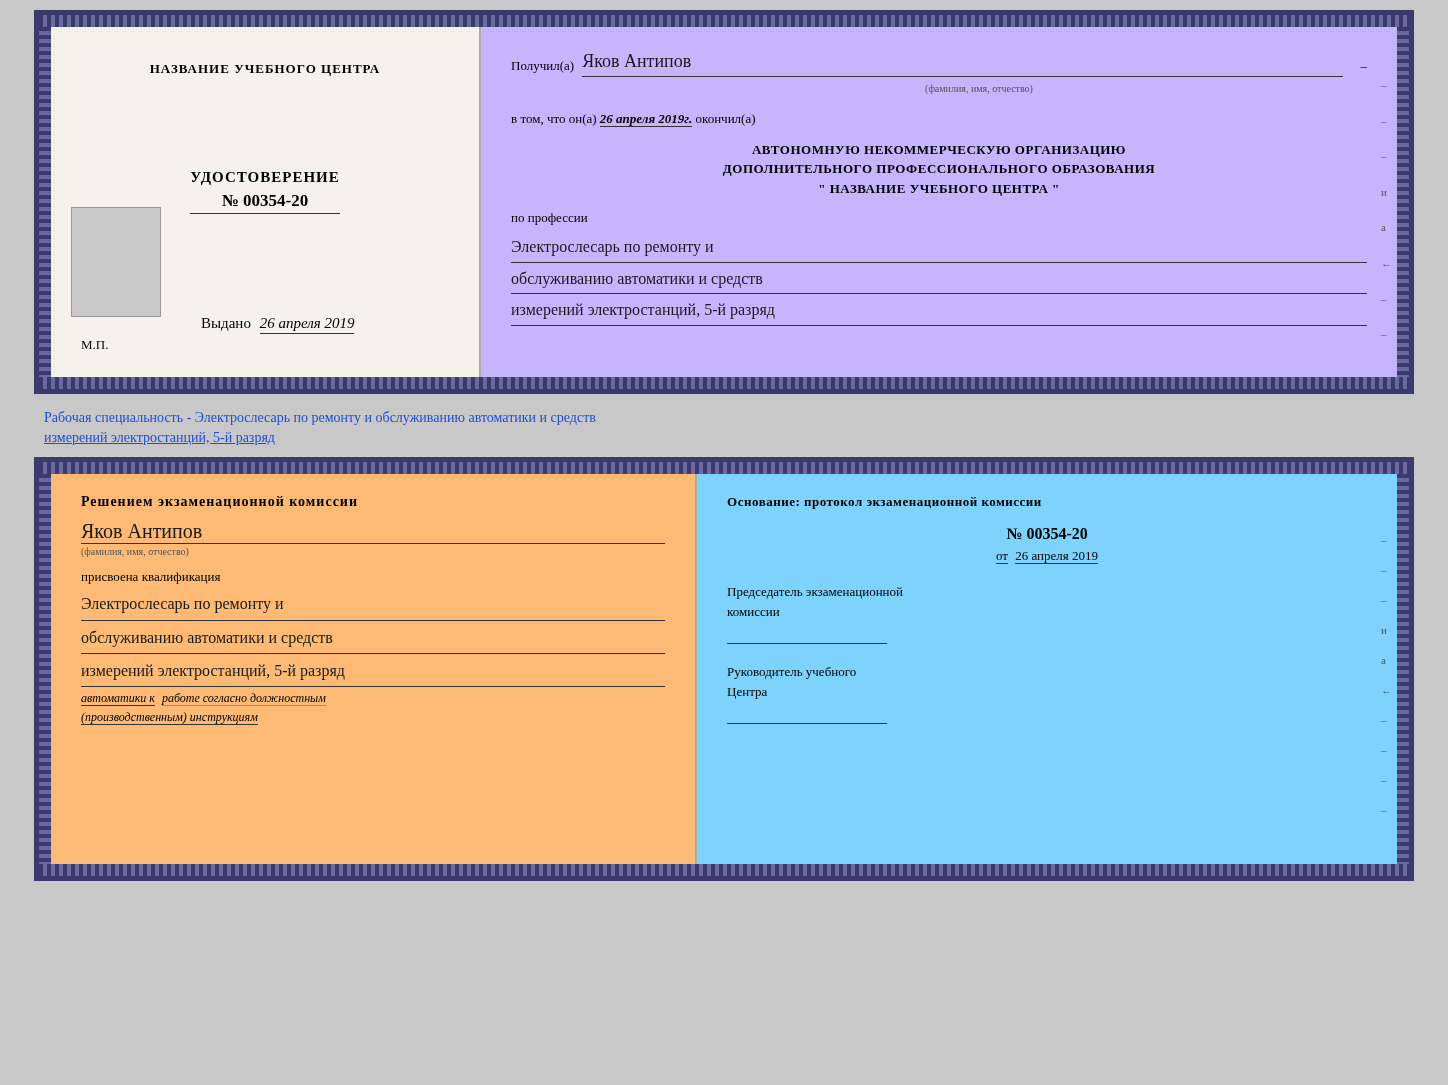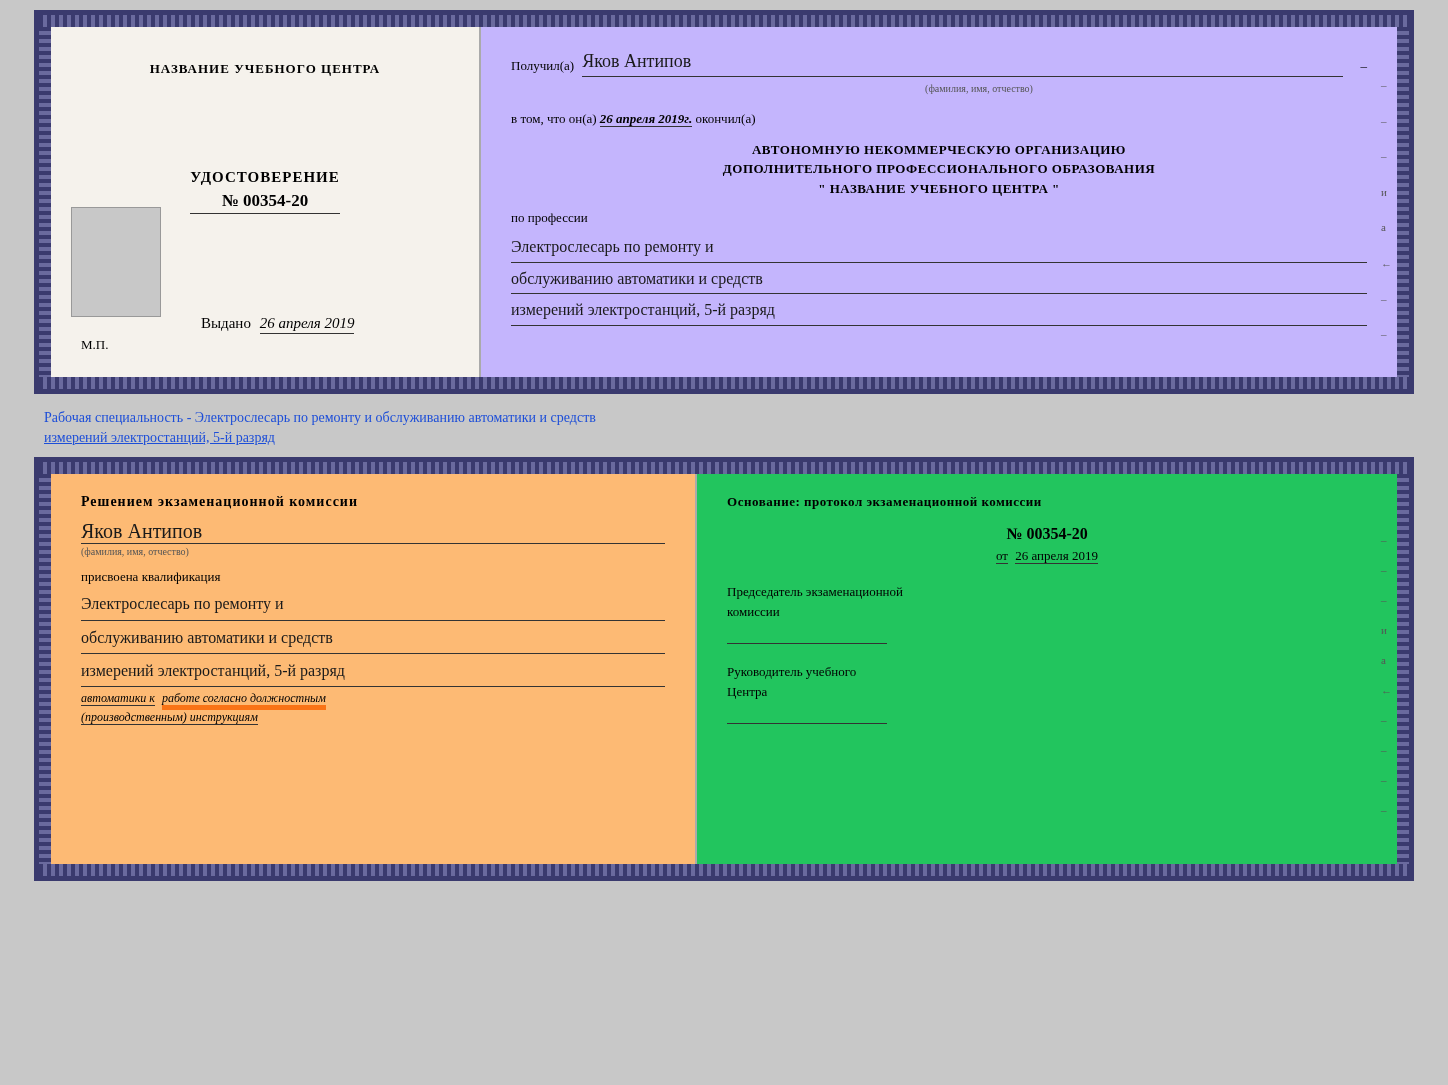--- a/index.html
+++ b/index.html
@@ -187,21 +187,21 @@
       padding: 20px 30px;
       font-size: 13px;
       background: #fdba74;
       position: relative;
     }
 
     .doc-bottom-right {
       flex: 1;
       padding: 20px 30px;
       font-size: 13px;
-      background: #22c55e;
+      background: #7dd3fc;
       position: relative;
     }
 
     .reshenie-title {
       font-size: 14px;
       font-weight: bold;
       letter-spacing: 1px;
       margin-bottom: 10px;
     }
 
@@ -446,21 +446,21 @@
 
           <div class="qualification-handwritten">
             <span class="profession-line">Электрослесарь по ремонту и</span>
             <span class="profession-line">обслуживанию автоматики и средств</span>
             <span class="profession-line">измерений электростанций, 5-й разряд</span>
           </div>
 
 
           <div class="допускается-line">
             <span>автоматики к</span>
-            <span style="font-style:italic; border-bottom:5px solid #f97316; margin-left:4px;">работе согласно должностным</span>
+            <span style="font-style:italic; border-bottom:1px solid #f97316; margin-left:4px;">работе согласно должностным</span>
           </div>
           <div class="допускается-line">
             <span style="font-style:italic; border-bottom:1px solid #333;">(производственным) инструкциям</span>
           </div>
         </div>
 
         <div class="doc-bottom-right">
           <div class="osnova-title">Основание: протокол экзаменационной комиссии</div>
 
           <div class="protocol-number">№  00354-20</div>

